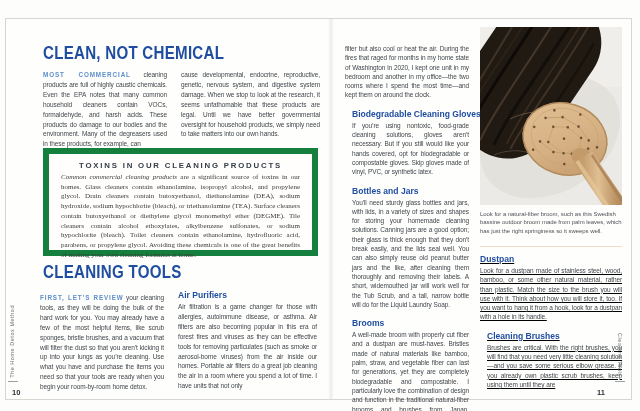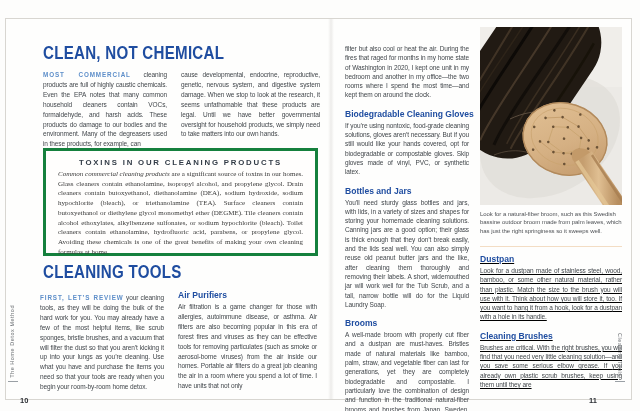--- a/index.html
+++ b/index.html
@@ -33,25 +33,25 @@
     letter-spacing:-0.1px;text-align:justify;
   }
   .body-sm{line-height:9.3px;}
   .leadin{
     color:#5d8ec9;font-weight:bold;font-size:6.3px;letter-spacing:0.9px;
   }
   .cols{position:absolute;display:flex;}
   .colA{width:124px;margin-right:14px;}
   .colB{width:139px;}
   .colA-r{width:124px;margin-right:12px;}
-  .section{margin-top:8px;}
+  .section{margin-top:8px;margin-left:7px;}
   
   .toxins-box{
     position:absolute;left:43px;top:148px;width:275px;height:108px;
-    border:3px solid #15803d;background:#fffefd;box-sizing:border-box;
+    border:6px solid #15803d;background:#fffefd;box-sizing:border-box;
     padding:7px 12px 0 12px;
   }
   .toxins-title{
     margin:0 0 3px 0;text-align:center;color:#333c47;font-weight:bold;
     font-size:7.8px;letter-spacing:1.8px;white-space:nowrap;
   }
   .toxins-body{
     margin:0;font-family:"Liberation Serif",serif;color:#3a3a3a;
     font-size:7px;line-height:9.7px;text-align:justify;
   }
@@ -73,21 +73,21 @@
   
   .col2-right{position:absolute;left:480px;top:253px;width:142px;text-decoration:underline;}
   
   .side-label{
     position:absolute;color:#6e7276;font-size:5.4px;letter-spacing:0.6px;
     writing-mode:vertical-rl;white-space:nowrap;
   }
   .side-left{left:9px;bottom:33px;transform:rotate(180deg);}
   .side-right{right:17px;top:333px;}
   .page-num{
-    position:absolute;margin:12px;color:#2e3237;font-weight:bold;font-size:7.5px;
+    position:absolute;margin:4px;color:#2e3237;font-weight:bold;font-size:7.5px;
   }
   .num-left{left:8px;top:384px;}
   .num-right{right:31px;top:384px;}
   .num-rule-l{position:absolute;left:8px;top:381px;width:10px;border-top:1px solid #9aa0a5;}
   .num-rule-r{position:absolute;right:15px;top:381px;width:10px;border-top:1px solid #9aa0a5;}
 </style>
 </head>
 <body>
 
 <div class="sheet"></div>

